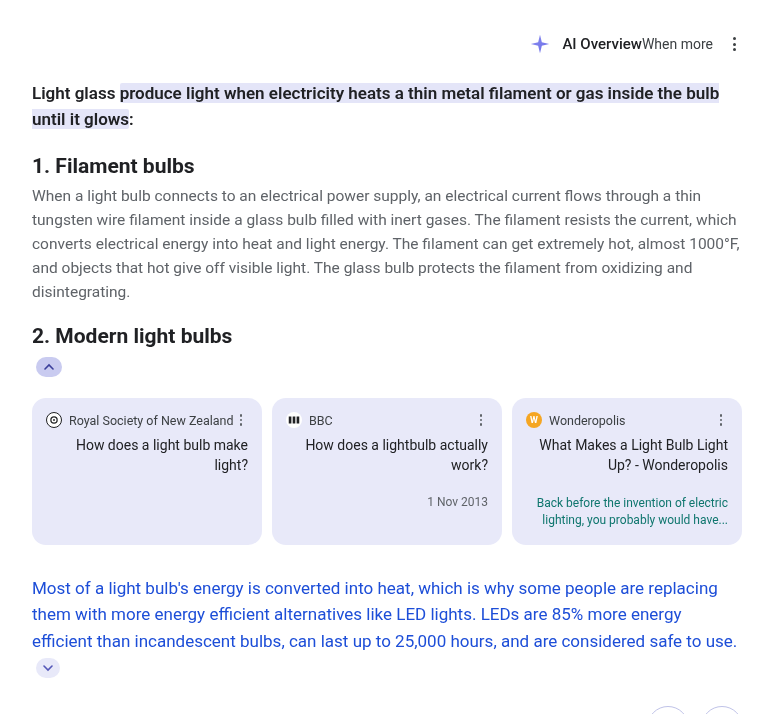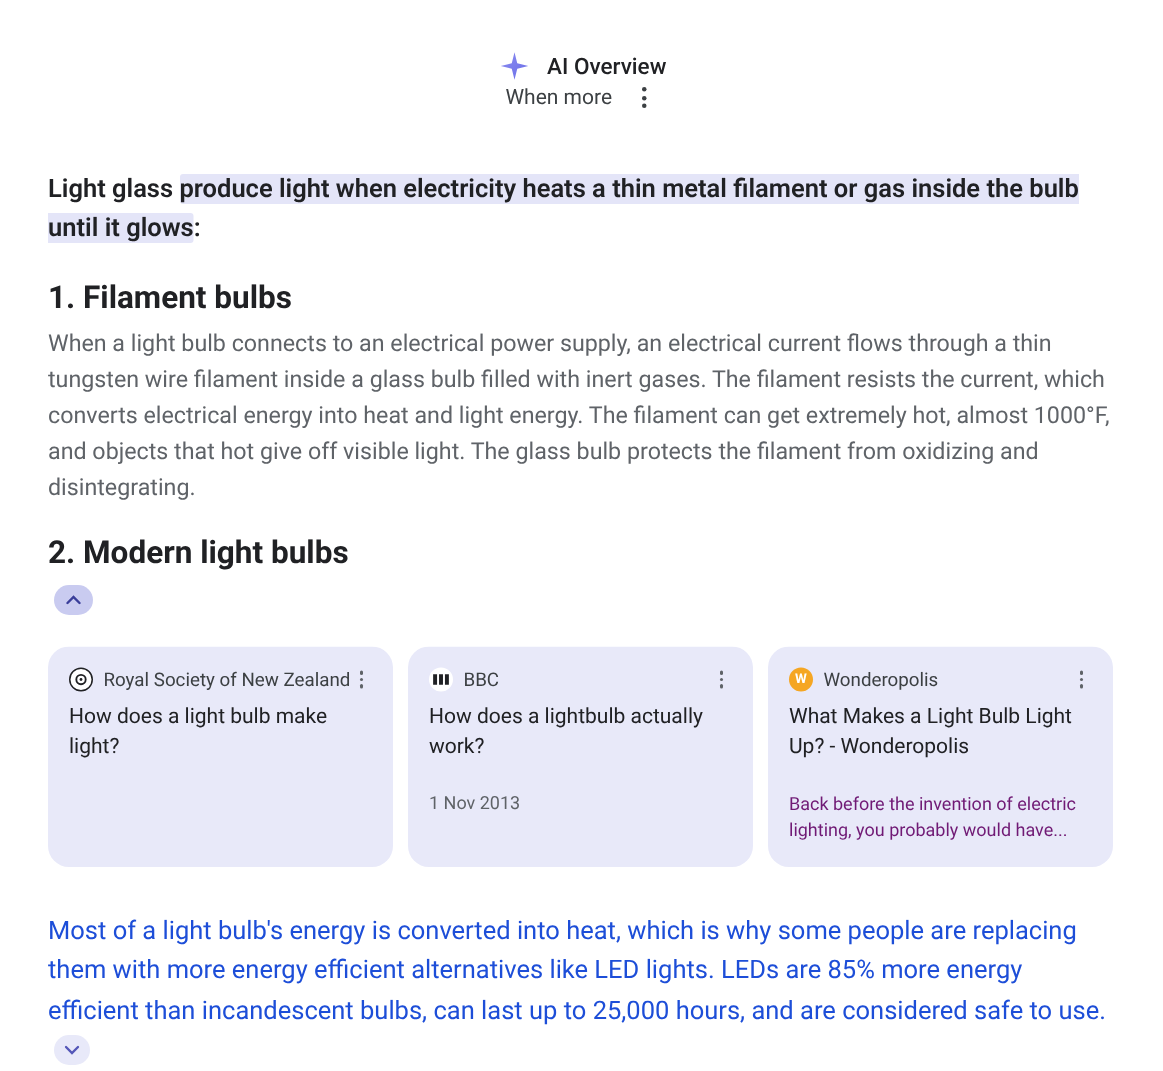--- a/index.html
+++ b/index.html
@@ -9,22 +9,21 @@
     width: 775px;
     height: 714px;
     overflow: hidden;
     color: #202124;
   }
   .container { padding: 32px 32px 24px 32px; }
   .header {
     display: flex;
     align-items: center;
     justify-content: flex-end;
-    margin-bottom: 40px;
-    flex-direction: column;
+    margin-bottom: 25px;
   }
   .header-left {
     display: flex;
     align-items: center;
     gap: 10px;
   }
   .sparkle-icon {
     width: 24px; height: 24px;
     display: flex; align-items: center; justify-content: center;
   }
@@ -95,20 +94,21 @@
     overflow: hidden;
   }
   .card {
     background: #e8e9f9;
     border-radius: 14px;
     padding: 14px 14px 16px 14px;
     width: 230px;
     flex-shrink: 0;
     position: relative;
     min-height: 110px;
+    text-align: right;
   }
   .card-head {
     display: flex;
     align-items: center;
     justify-content: space-between;
     margin-bottom: 8px;
   }
   .card-src {
     display: flex;
     align-items: center;
@@ -136,21 +136,21 @@
     color: #202124;
     margin-bottom: 20px;
   }
   .card-date {
     font-size: 12px;
     color: #5f6368;
     margin-top: 0;
   }
   .card-snippet {
     font-size: 12px;
-    color: #701a75;
+    color: #0f766e;
     line-height: 1.4;
     margin-top: 4px;
   }
   .para2 {
     font-size: 17px;
     line-height: 1.55;
     color: #1d4ed8;
     margin-bottom: 26px;
   }
   .expand-btn {

